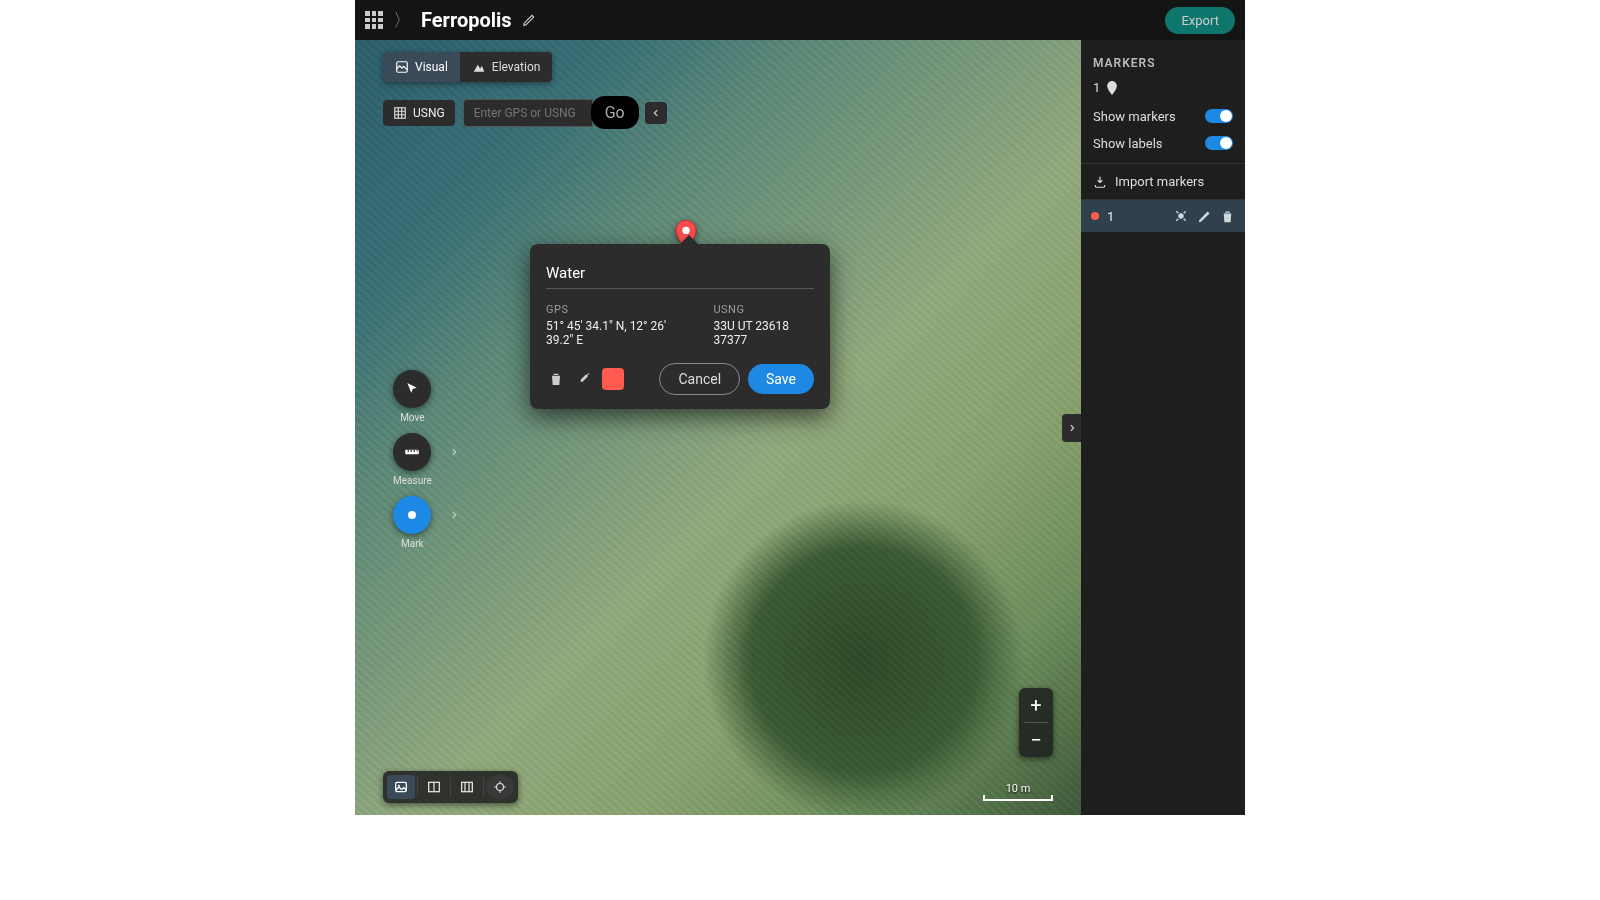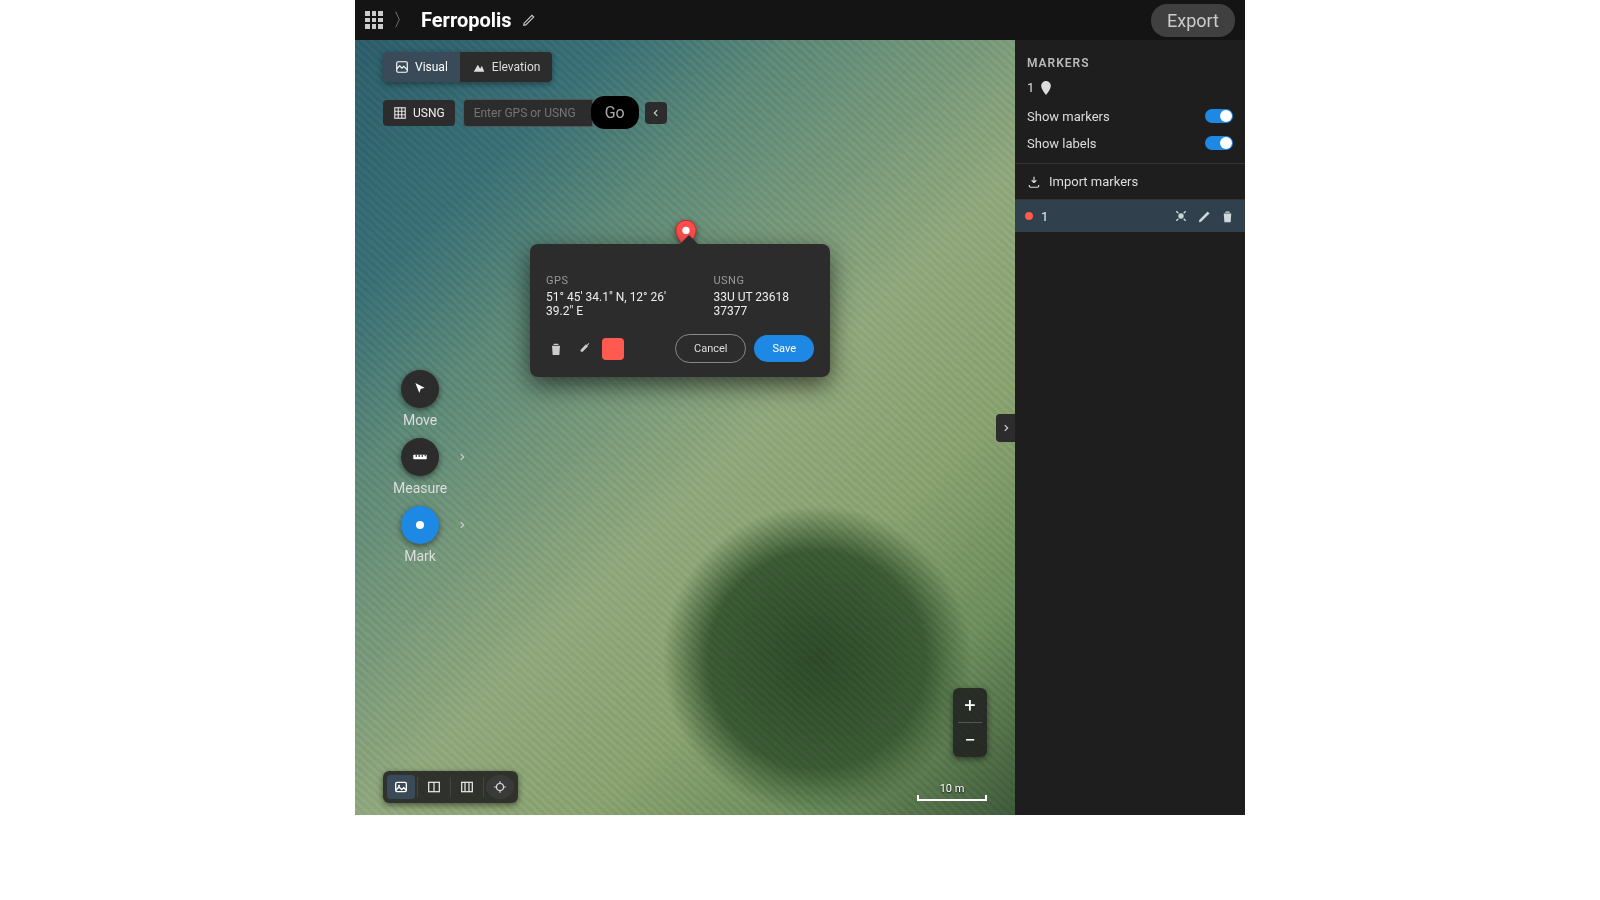--- a/index.html
+++ b/index.html
@@ -7,26 +7,26 @@
 .app { position:relative; width:890px; height:815px; background:#1e1e1e; color:#eee; overflow:hidden; }
 
 
 .header { height:40px; background:#141414; display:flex; align-items:center; padding:0 10px; }
 .apps-btn { width:18px; height:18px; display:grid; grid-template-columns:repeat(3,1fr); grid-template-rows:repeat(3,1fr); gap:2px; cursor:pointer; }
 .apps-btn div { background:#ccc; }
 .crumb-sep { margin:0 10px; color:#888; font-size:18px; }
 .title { font-size:20px; font-weight:700; color:#fff; }
 .edit-title { margin-left:10px; color:#aaa; cursor:pointer; }
 .header .spacer { flex:1; }
-.export-btn { background:#404040; color:#ccc; border:none; border-radius:16px; padding:6px 16px; font-size:18px; cursor:pointer; }
+.export-btn { background:#0f766e; color:#ccc; border:none; border-radius:16px; padding:6px 16px; font-size:13px; cursor:pointer; }
 
 
 .main { display:flex; height:calc(100% - 40px); }
 .map-area { position:relative; flex:1; overflow:hidden; }
-.sidebar { width:230px; background:#1e1e1e; display:flex; flex-direction:column; padding:12px 0 0 0; font-size:13px; }
+.sidebar { width:164px; background:#1e1e1e; display:flex; flex-direction:column; padding:12px 0 0 0; font-size:13px; }
 
 
 .map-bg { position:absolute; inset:0;
   background:
     radial-gradient(circle at 70% 80%, #2e4a28 0%, #3a5a34 14%, rgba(58,90,52,0) 20%),
     linear-gradient(135deg, #2d5f6b 0%, #3a7076 18%, #5c8878 30%, #91a87d 55%, #8aa270 70%, #6c8d5c 85%, #3e5a3a 100%);
 }
 .map-bg::after{content:"";position:absolute;inset:0;background:
   repeating-linear-gradient(42deg, rgba(0,0,0,0.04) 0 3px, rgba(255,255,255,0.03) 3px 6px);
   mix-blend-mode:overlay;}
@@ -43,21 +43,21 @@
 .usng-btn { display:flex; align-items:center; gap:6px; background:#2c2c2c; padding:6px 10px; border-radius:4px; font-size:12px; cursor:pointer; }
 .coord-input { margin-left:8px; background:#2c2c2c; border:1px solid #555; color:#ccc; padding:6px 10px; border-radius:4px 0 0 4px; font-size:12px; width:130px; }
 .go-btn { background:#000; color:#aaa; border:none; padding:7px 14px; border-radius:14px; font-size:16px; margin-left:-2px; cursor:pointer; }
 .collapse-coord { margin-left:6px; width:22px; height:22px; border-radius:4px; background:#2c2c2c; display:flex; align-items:center; justify-content:center; cursor:pointer; color:#ccc; }
 
 
 .tool-stack { position:absolute; left:38px; top:330px; display:flex; flex-direction:column; align-items:center; }
 .tool { display:flex; flex-direction:column; align-items:center; margin-bottom:10px; }
 .tool .circle { width:38px; height:38px; border-radius:50%; background:#2c2c2c; display:flex; align-items:center; justify-content:center; cursor:pointer; color:#fff; box-shadow:0 2px 6px rgba(0,0,0,.5);}
 .tool.active .circle { background:#1e88e5; }
-.tool .lbl { font-size:14px; color:#ddd; margin-top:4px; }
+.tool .lbl { font-size:10px; color:#ddd; margin-top:4px; }
 .tool .expand { position:absolute; margin-left:56px; color:#ccc; font-size:12px; cursor:pointer; }
 .tool-row{display:flex;align-items:center;}
 
 
 .bottom-strip { position:absolute; bottom:12px; left:28px; display:flex; gap:0; background:rgba(30,30,30,.85); border-radius:6px; padding:4px; box-shadow:0 2px 6px rgba(0,0,0,.5);}
 .bottom-strip .b { width:28px; height:24px; display:flex; align-items:center; justify-content:center; color:#ddd; cursor:pointer; border-radius:4px;}
 .bottom-strip .b.active{background:#3b4a58;}
 .bottom-strip .sep{width:1px;background:#444;margin:2px 2px;}
 
 
@@ -78,21 +78,21 @@
 .popup { position:absolute; left:175px; top:204px; width:300px; background:#2c2c2c; border-radius:8px; padding:16px 16px 14px; box-shadow:0 8px 24px rgba(0,0,0,.6); }
 .popup::before{content:"";position:absolute;top:-9px;left:150px;width:0;height:0;border-left:9px solid transparent;border-right:9px solid transparent;border-bottom:9px solid #2c2c2c;}
 .popup .name-in { width:100%; background:transparent; border:none; border-bottom:1px solid #555; color:#fff; font-size:15px; padding:4px 0 6px; outline:none;}
 .popup .coords { display:flex; gap:24px; margin-top:14px; font-size:11px;}
 .popup .coords .lab{color:#999;letter-spacing:.5px;margin-bottom:3px;}
 .popup .coords .val{color:#eee;font-size:12px;}
 .popup .bottom { display:flex; align-items:center; margin-top:16px; gap:8px;}
 .popup .ic{width:20px;height:20px;display:flex;align-items:center;justify-content:center;color:#ccc;cursor:pointer;}
 .popup .swatch{width:22px;height:22px;border-radius:4px;cursor:pointer;}
 .popup .grow{flex:1;}
-.popup .btn{border-radius:18px;padding:7px 18px;font-size:11px;cursor:pointer;border:none;}
+.popup .btn{border-radius:18px;padding:7px 18px;font-size:14px;cursor:pointer;border:none;}
 .popup .cancel{background:transparent;border:1px solid #888;color:#ddd;}
 .popup .save{background:#1e88e5;color:#fff;}
 
 
 .sidebar h4{font-size:12px;letter-spacing:1px;color:#bbb;font-weight:600;margin:4px 12px 10px;}
 .side-row{display:flex;padding:6px 12px;color:#ddd;font-size:13px;}
 .side-row .grow{flex:1;}
 .toggle{width:28px;height:14px;border-radius:8px;background:#1e88e5;position:relative;cursor:pointer;}
 .toggle::after{content:"";position:absolute;right:1px;top:1px;width:12px;height:12px;border-radius:50%;background:#fff;}
 .count-row{display:flex;align-items:center;gap:6px;padding:0 12px 8px;font-size:13px;color:#ddd;}
@@ -268,20 +268,21 @@
       </div>
 
       <div class="pin">
         <svg width="22" height="30" viewBox="0 0 24 32">
           <path d="M12 0C6 0 1 5 1 11c0 8 11 21 11 21s11-13 11-21C23 5 18 0 12 0z" fill="#ff4d4d" stroke="#c62828" stroke-width="1"></path>
           <circle cx="12" cy="11" r="4" fill="#fff"></circle>
         </svg>
       </div>
 
       <div class="popup">
+        <input class="name-in" value="Water" style="">
         <div class="coords">
           <div>
             <div class="lab">GPS</div>
             <div class="val">51° 45' 34.1" N, 12° 26' 39.2" E</div>
           </div>
           <div>
             <div class="lab">USNG</div>
             <div class="val">33U UT 23618 37377</div>
           </div>
         </div>

